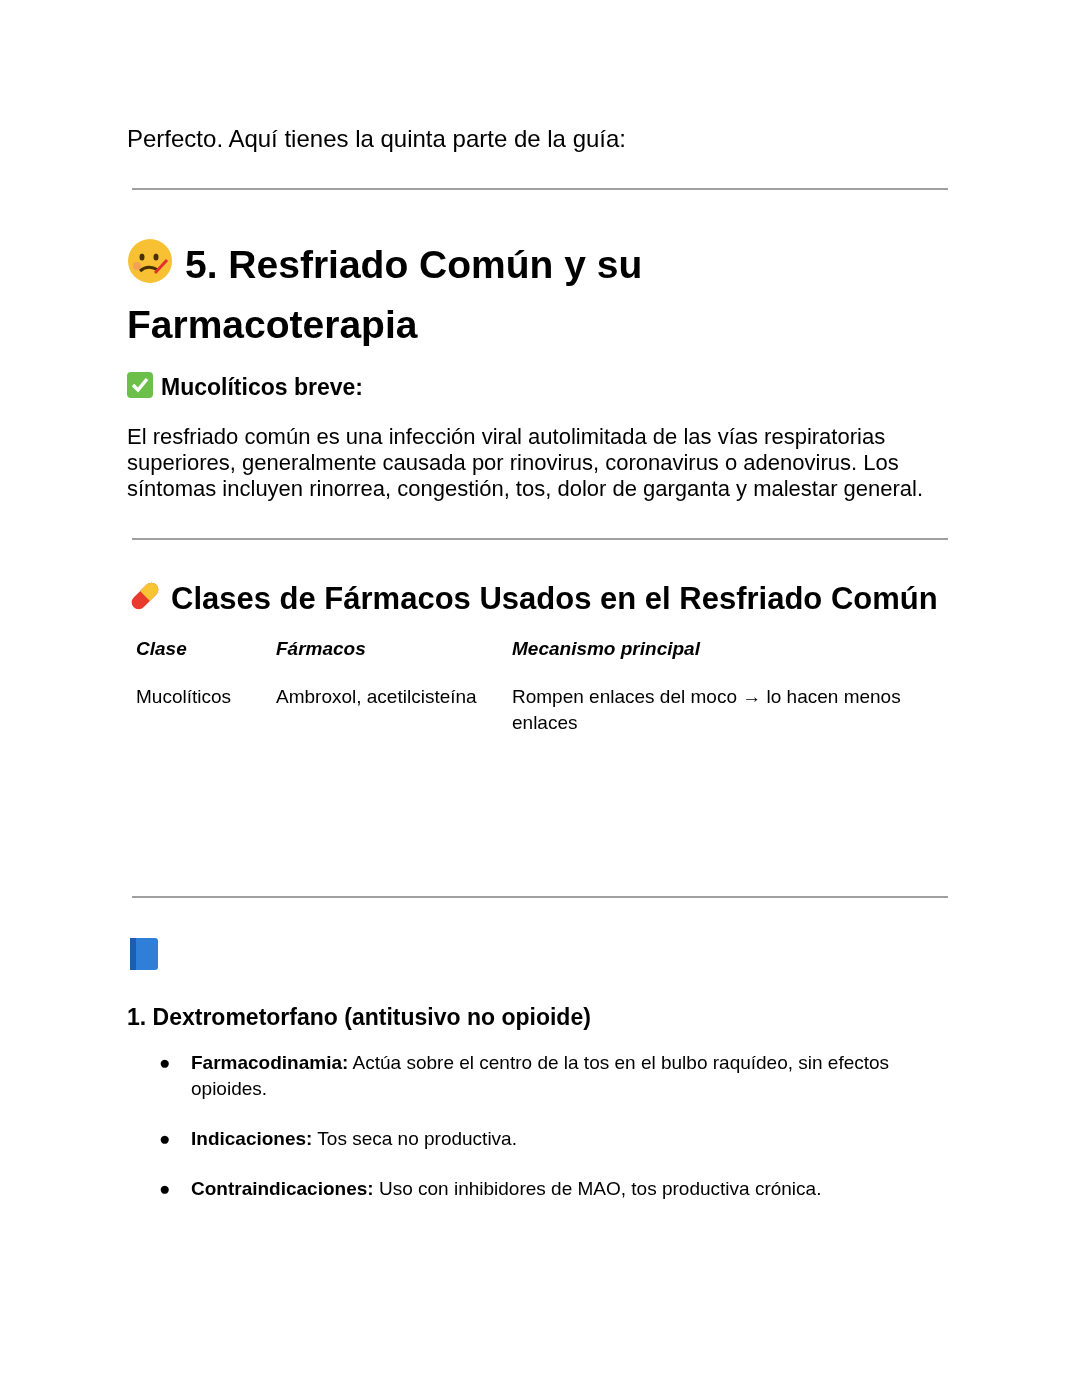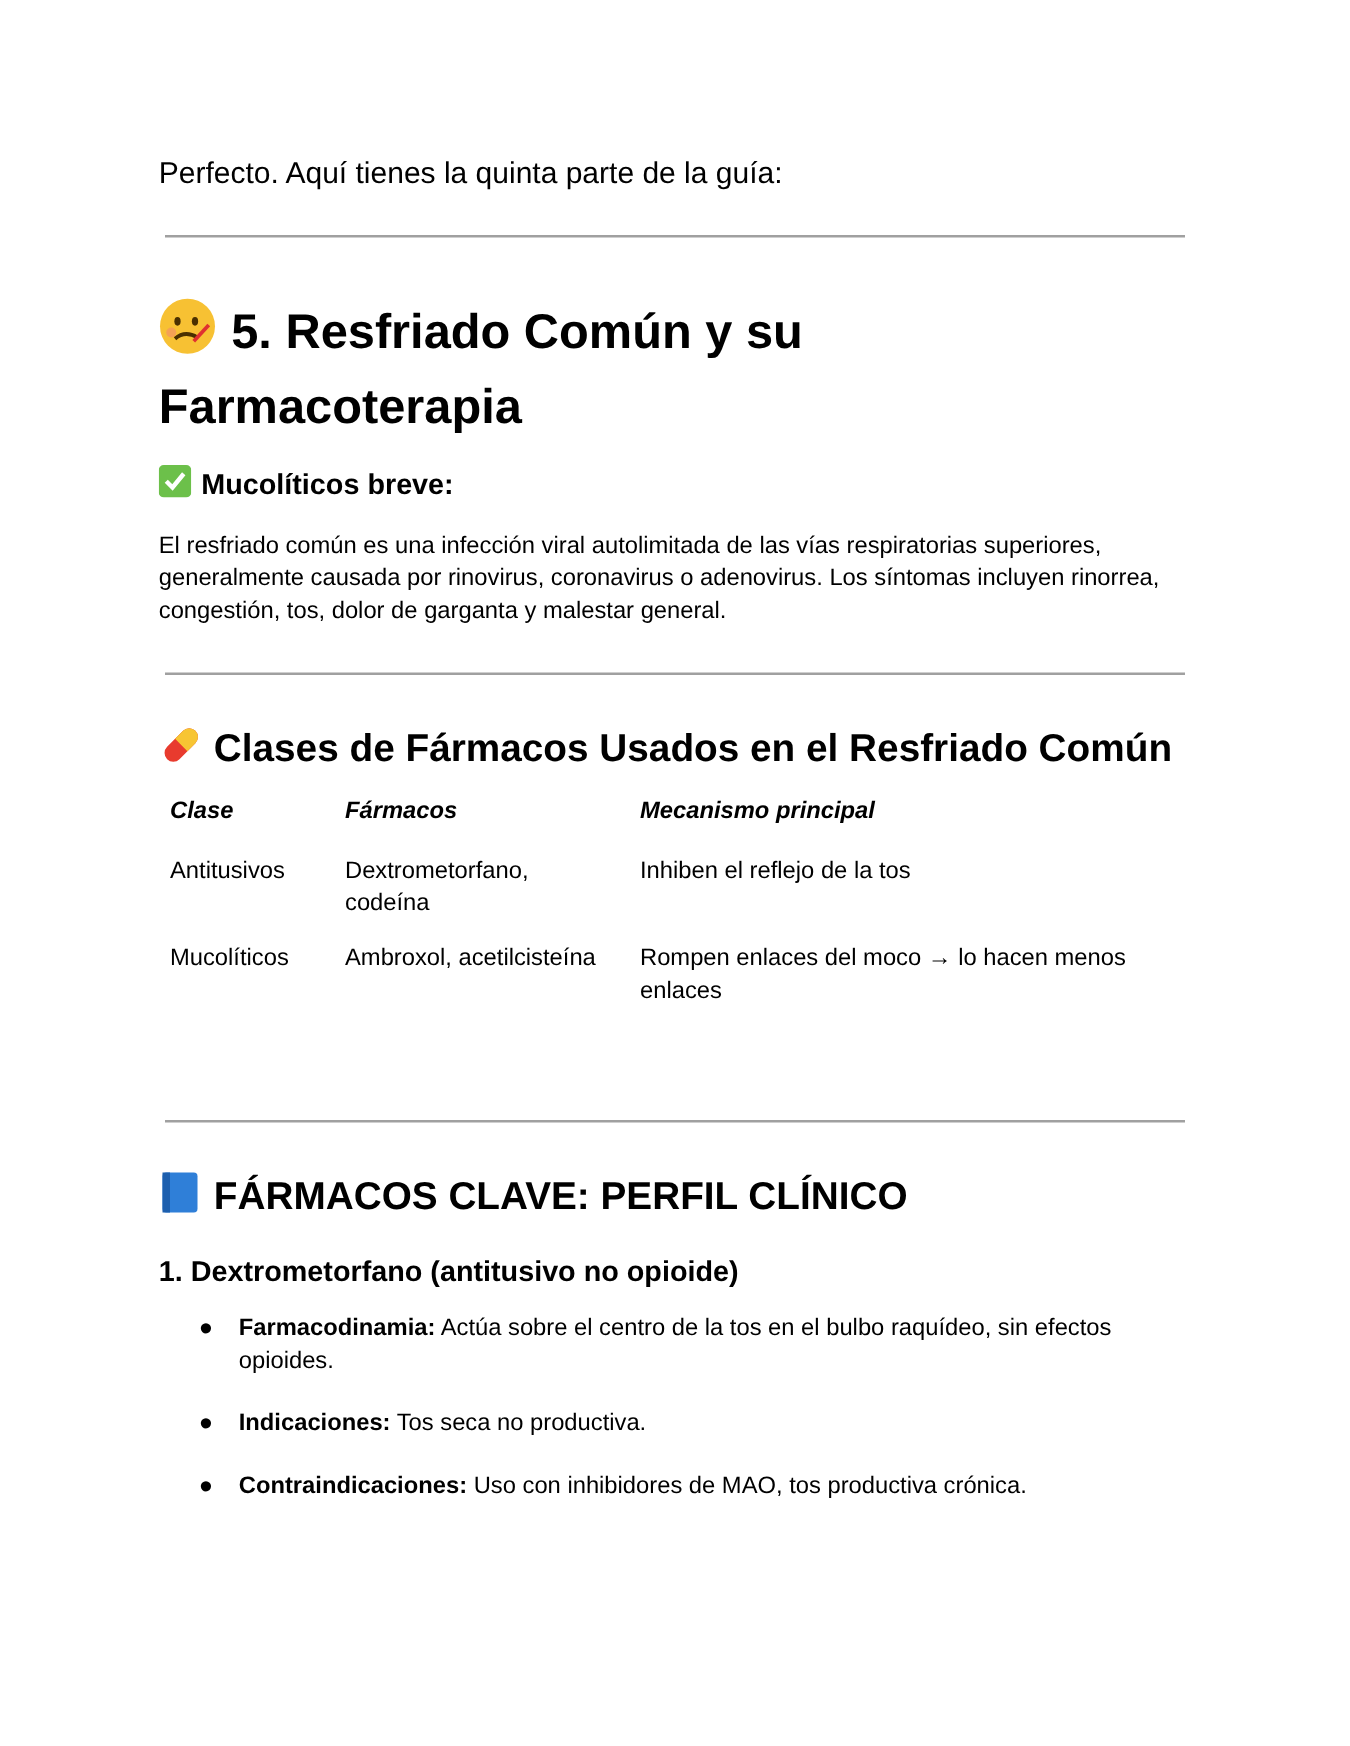--- a/index.html
+++ b/index.html
@@ -5,21 +5,21 @@
   html, body { margin: 0; padding: 0; background: #ffffff; }
   body {
     width: 1080px; height: 1397px; position: relative; overflow: hidden;
     font-family: "Liberation Sans", sans-serif; color: #000;
   }
   .page { position: absolute; left: 127px; top: 0; width: 822px; }
   .intro { position: absolute; top: 127px; left: 0; font-size: 24px; line-height: 24px; }
   .hr { position: absolute; left: 5px; width: 816px; height: 2px; background: #a0a0a0; }
   .h1 { position: absolute; left: 0; top: 238px; font-size: 39px; font-weight: bold; line-height: 54px; margin: 0; }
   .h3 { position: absolute; left: 0; top: 372px; font-size: 23px; font-weight: bold; line-height: 30px; margin: 0; }
-  .para { position: absolute; left: 0; top: 424px; width: 822px; font-size: 19px; line-height: 26px; margin: 0; }
+  .para { position: absolute; left: 0; top: 424px; width: 822px; font-size: 22px; line-height: 26px; margin: 0; }
   .h2 { position: absolute; left: 0; font-size: 31px; font-weight: bold; line-height: 40px; margin: 0; }
   .emoji { display: inline-block; vertical-align: middle; margin-right: 12px; }
   table.drugs { position: absolute; left: 0; top: 632px; border-collapse: collapse; font-size: 19px; }
   table.drugs th { font-weight: bold; text-align: left; padding: 4px 9px 18px 9px; line-height: 26px; font-style: italic; }
   table.drugs td { vertical-align: top; padding: 4px 9px 14px 9px; line-height: 26px; }
   .c1 { width: 122px; } .c2 { width: 218px; } .c3 { width: 418px; }
   .h4 { position: absolute; left: 0; top: 1002px; font-size: 23px; font-weight: bold; line-height: 30px; margin: 0; text-align: center; }
   ul.props { position: absolute; left: 0; top: 1050px; width: 800px; margin: 0; padding: 0; list-style: none; font-size: 19px; line-height: 26px; }
   ul.props li { position: relative; padding-left: 64px; margin-bottom: 24px; }
   ul.props li .bullet { position: absolute; left: 32px; top: 0; }
@@ -71,40 +71,35 @@
   <table class="drugs">
     <thead>
       <tr>
         <th class="c1">Clase</th>
         <th class="c2">Fármacos</th>
         <th class="c3">Mecanismo principal</th>
       </tr>
     </thead>
     <tbody>
       <tr>
-        <td>Antitusivos</td>
-        <td>Dextrometorfano, codeína</td>
-        <td>Inhiben el reflejo de la tos</td>
-      </tr>
-      <tr>
         <td>Mucolíticos</td>
         <td>Ambroxol, acetilcisteína</td>
         <td>Rompen enlaces del moco → lo hacen menos enlaces</td>
       </tr>
     </tbody>
   </table>
   <div class="hr" style="top:896px"></div>
 
   <h2 class="h2" style="top:936px">
     <span class="emoji" style="margin-right:10px">
       <svg width="34" height="36" viewBox="0 0 34 36">
           <rect x="3" y="2" width="28" height="32" rx="3" fill="#2f7fd8"></rect>
           <rect x="3" y="2" width="6" height="32" fill="#1d5fae"></rect>
         </svg>
-    </span><span>FÁRMACOS CLAVE: PERFIL CLÍNICO</span>
+    </span>
   </h2>
 
   <h4 class="h4">1. Dextrometorfano (antitusivo no opioide)</h4>
 
   <ul class="props">
     <li>
       <span class="bullet">●</span>
       <b>Farmacodinamia:</b><span> Actúa sobre el centro de la tos en el bulbo raquídeo, sin efectos opioides.</span>
     </li>
     <li>

